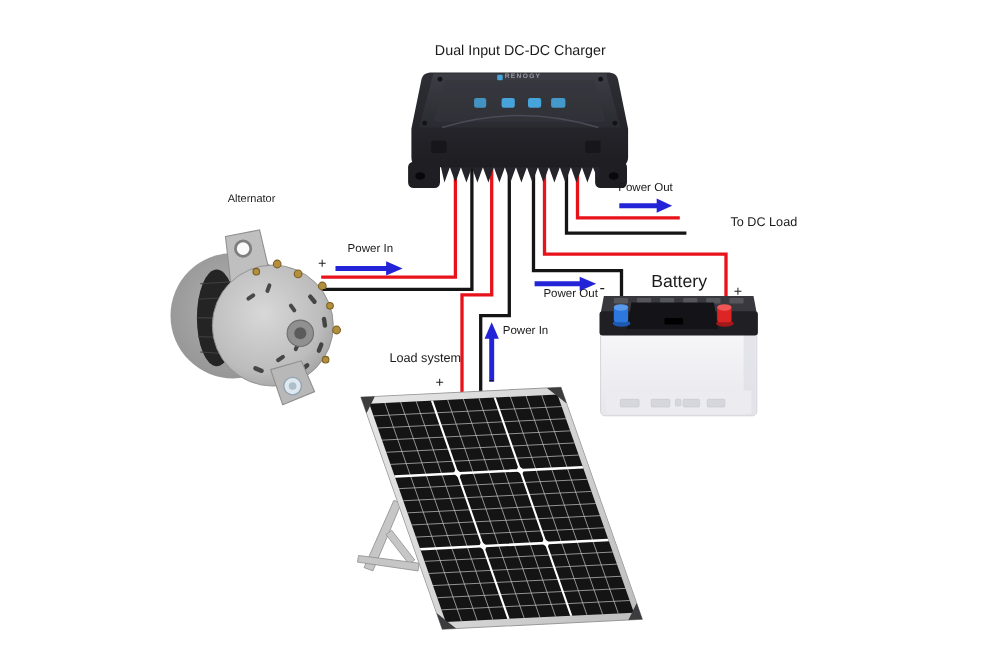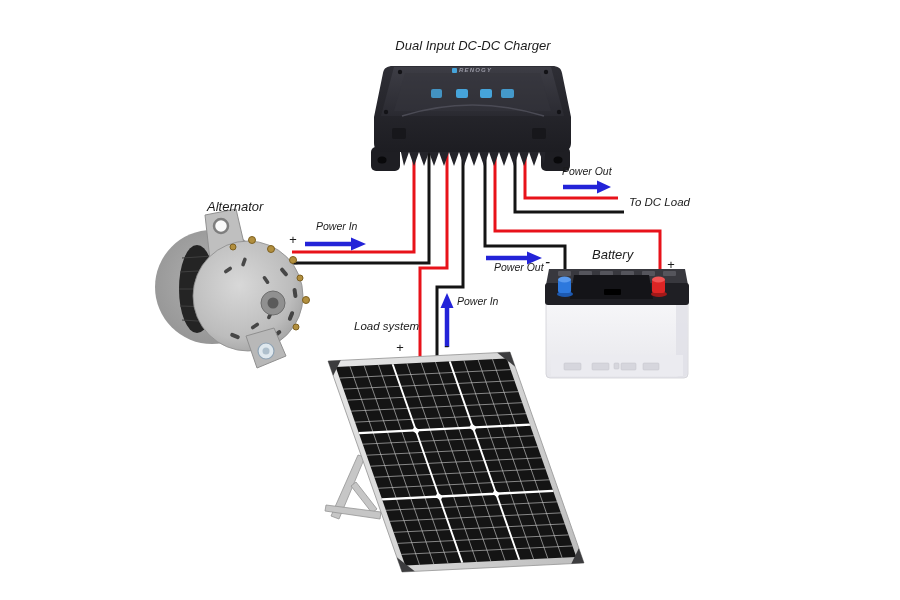--- a/index.html
+++ b/index.html
@@ -1,40 +1,39 @@
 <!DOCTYPE html>
 <html style="--wire-red: #e8121a; --wire-black: #141414; --arrow-blue: #2323d8; --led-blue: #46a4da; --terminal-blue: #2d78dd; --terminal-red: #dd2525; --label-ink: #1b1b1b;"><head>
 <meta charset="utf-8">
 <style>
   html,body{margin:0;padding:0;background:#ffffff;}
   .canvas{
     position:relative;width:900px;height:600px;background:#ffffff;overflow:hidden;
     font-family:"Liberation Sans",sans-serif;
-    font-style:italic;
   }
   .canvas svg{position:absolute;left:0;top:0;}
   .lbl{
     position:absolute;color:var(--label-ink,#1b1b1b);white-space:nowrap;
     font-family:"Liberation Sans",sans-serif;line-height:1.1;
   }
   .lbl.title{left:363px;top:39px;width:220px;text-align:center;font-size:13px;}
-  .lbl.alternator{left:207px;top:200px;font-size:13px;}
+  .lbl.alternator{left:207px;top:176px;font-size:10px;}
   .lbl.alt-power-in{left:316px;top:221px;font-size:10.5px;}
   .lbl.alt-plus{left:289px;top:233px;font-size:13px;}
   .lbl.alt-minus{left:293px;top:255px;font-size:15px;}
   .lbl.solar-system{left:354px;top:320px;font-size:11.5px;}
   .lbl.solar-plus{left:396px;top:341px;font-size:13px;}
   .lbl.solar-minus{left:444px;top:338px;font-size:15px;}
   .lbl.solar-power-in{left:457px;top:296px;font-size:10.5px;}
   .lbl.batt-power-out{left:494px;top:262px;font-size:10.5px;}
   .lbl.batt-minus{left:545px;top:254px;font-size:15px;}
-  .lbl.battery{left:592px;top:248px;font-size:13px;}
+  .lbl.battery{left:592px;top:248px;font-size:16px;}
   .lbl.batt-plus{left:667px;top:258px;font-size:13px;}
   .lbl.load-power-out{left:562px;top:166px;font-size:10.5px;}
-  .lbl.to-dc-load{left:629px;top:196px;font-size:11.5px;}
+  .lbl.to-dc-load{left:664px;top:196px;font-size:11.5px;}
   .logo{
     position:absolute;left:444px;top:67px;width:56px;display:flex;align-items:center;gap:2px;
     justify-content:center;
   }
   .logo .logo-text{
     font-size:6px;font-weight:bold;letter-spacing:1.2px;color:#9a9aa6;
   }
   .logo .logo-mark{
     width:5px;height:5px;border-radius:1px;background:var(--led-blue,#46a4da);display:inline-block;
   }

